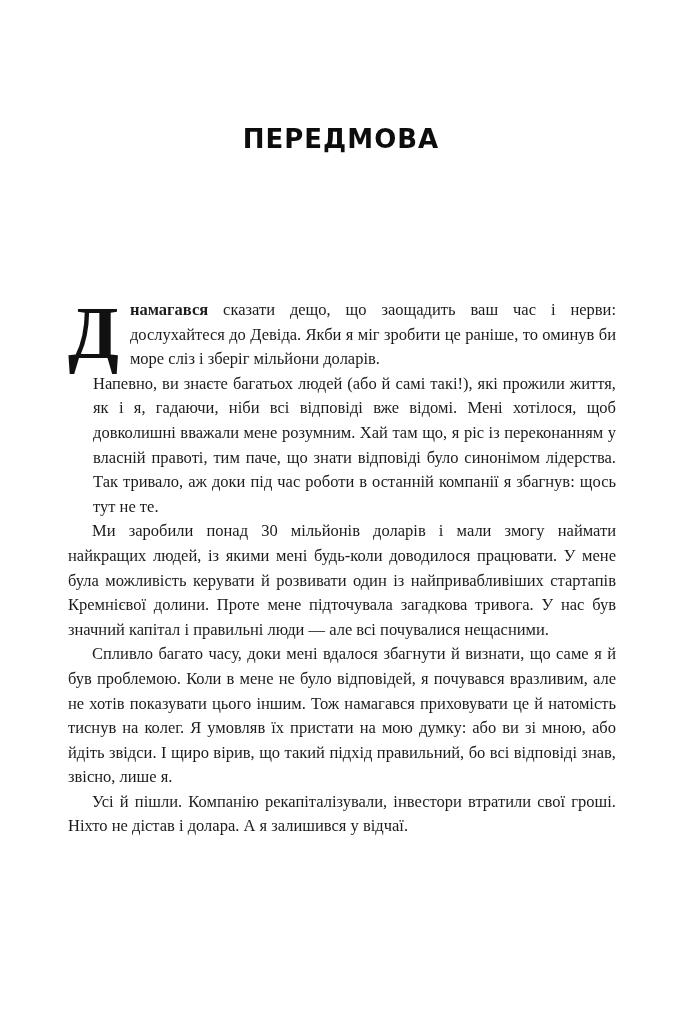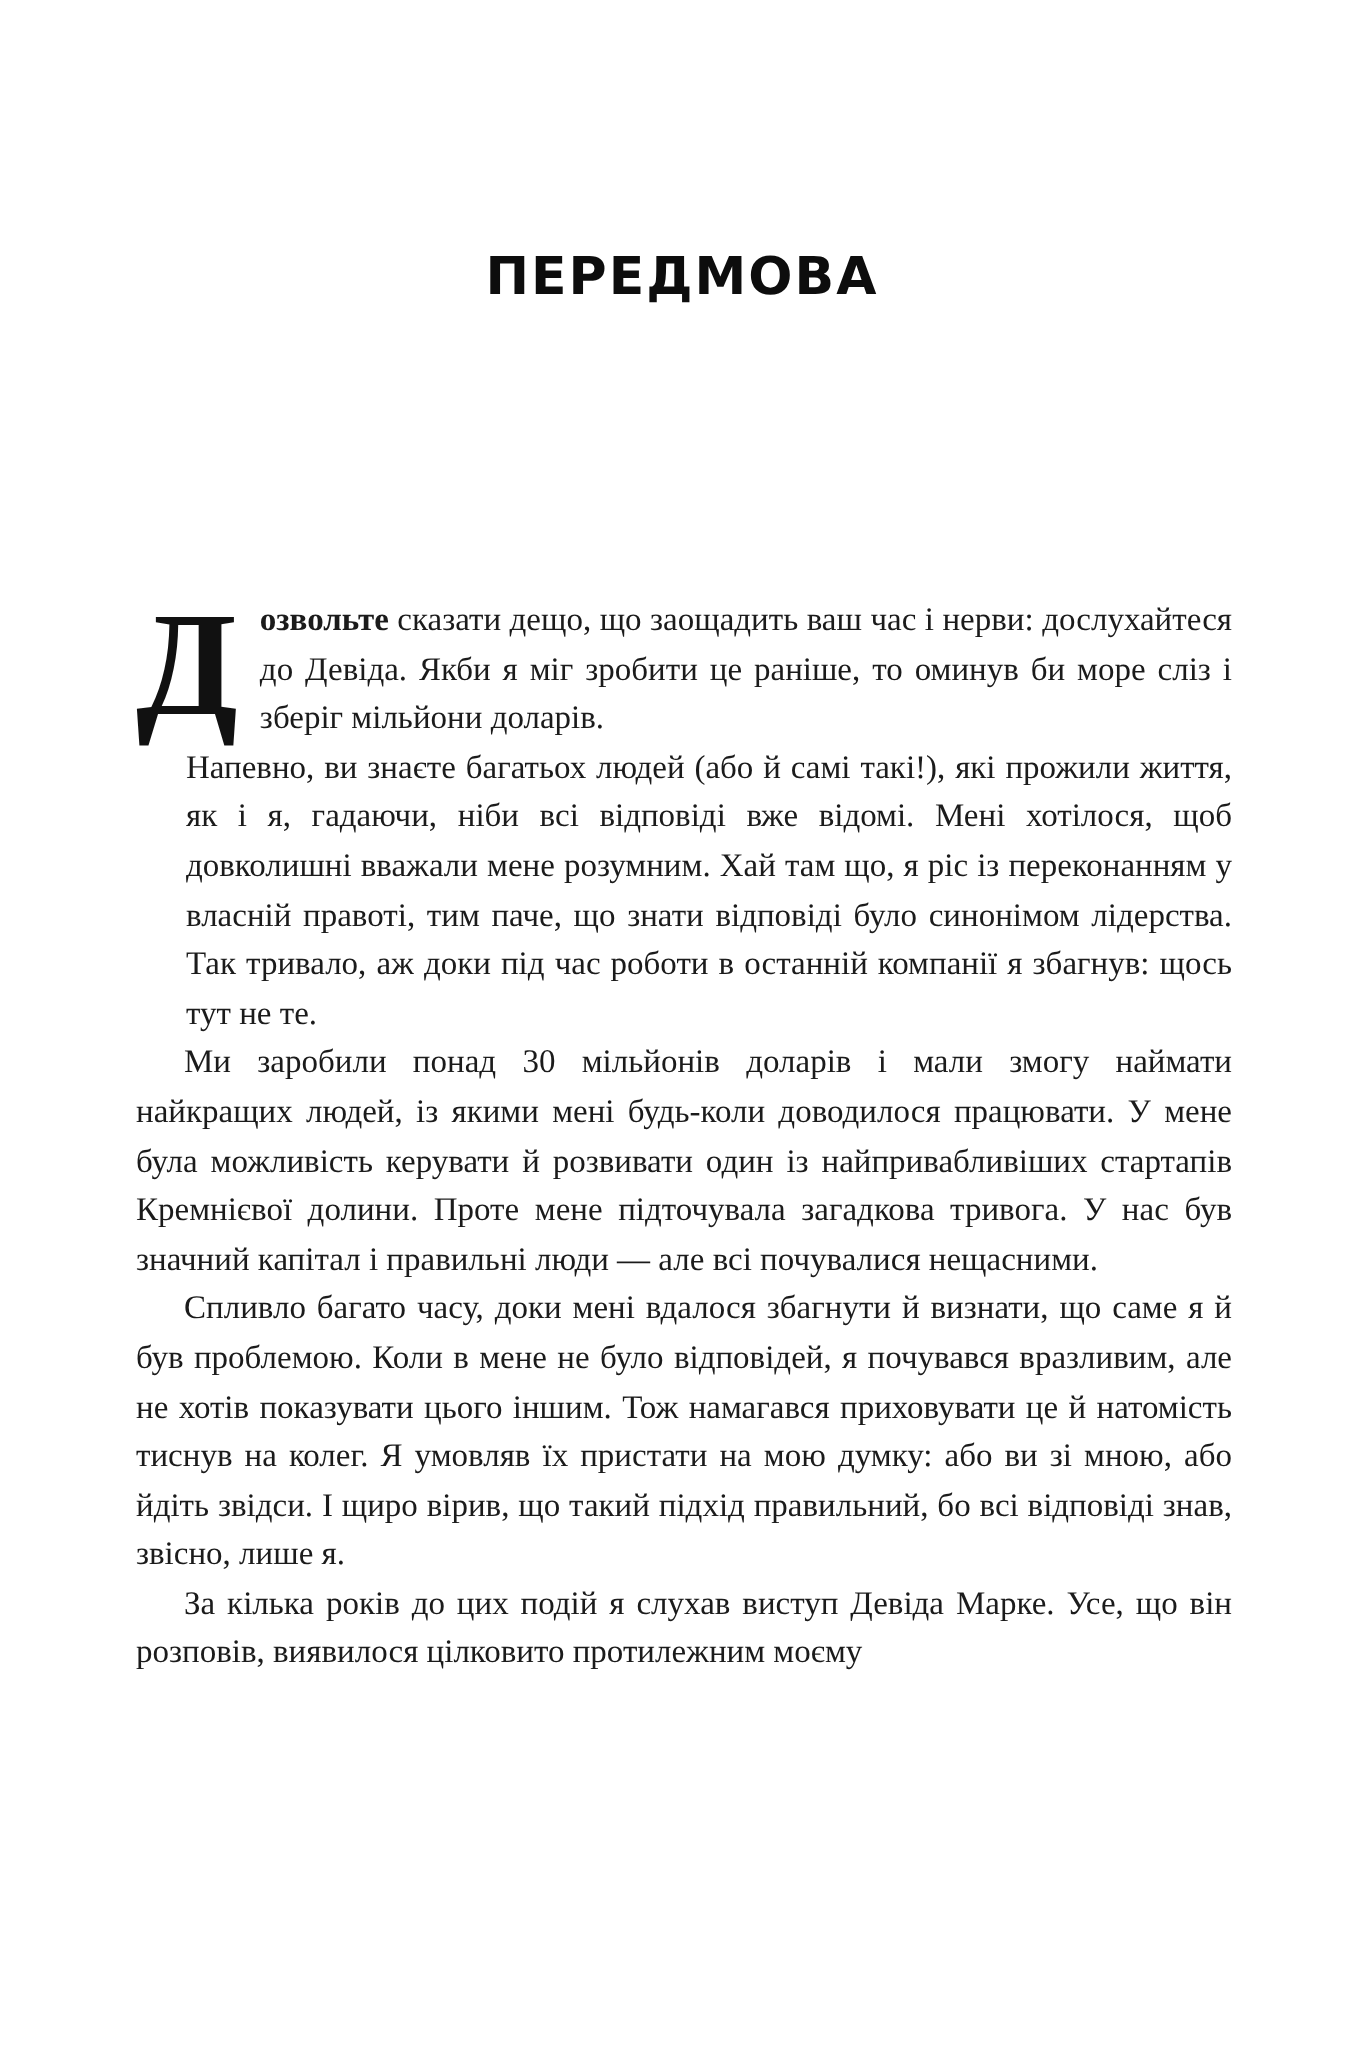--- a/index.html
+++ b/index.html
@@ -74,28 +74,28 @@
 </style>
 </head>
 <body>
 
 <div class="page">
 
   <h1 class="title">ПЕРЕДМОВА</h1>
 
   <div class="body-text">
 
-    <p class="p-dropcap"><span class="dropcap">Д</span><span class="lead">озвольте</span><span> сказати дещо, що заощадить ваш час і нерви: дослухайтеся до Девіда. Якби я міг зробити це раніше, то оминув би море сліз і зберіг мільйони доларів.</span></p>
+    <p class="p-dropcap"><span class="dropcap">Д</span><span class="lead">намагався</span><span> сказати дещо, що заощадить ваш час і нерви: дослухайтеся до Девіда. Якби я міг зробити це раніше, то оминув би море сліз і зберіг мільйони доларів.</span></p>
 
     <p class="noindent">Напевно, ви знаєте багатьох людей (або й самі такі!), які прожили життя, як і я, гадаючи, ніби всі відповіді вже відомі. Мені хотілося, щоб довколишні вважали мене розумним. Хай там що, я ріс із переконанням у власній правоті, тим паче, що знати відповіді було синонімом лідерства. Так тривало, аж доки під час роботи в останній компанії я збагнув: щось тут не те.</p>
 
     <p class="indent">Ми заробили понад 30 мільйонів доларів і мали змогу наймати найкращих людей, із якими мені будь-коли доводилося працювати. У мене була можливість керувати й розвивати один із найпривабливіших стартапів Кремнієвої долини. Проте мене підточувала загадкова тривога. У нас був значний капітал і правильні люди — але всі почувалися нещасними.</p>
 
     <p class="indent">Спливло багато часу, доки мені вдалося збагнути й визнати, що саме я й був проблемою. Коли в мене не було відповідей, я почувався вразливим, але не хотів показувати цього іншим. Тож намагався приховувати це й натомість тиснув на колег. Я умовляв їх пристати на мою думку: або ви зі мною, або йдіть звідси. І щиро вірив, що такий підхід правильний, бо всі відповіді знав, звісно, лише я.</p>
 
+    <p class="indent">Усі й пішли. Компанію рекапіталізували, інвестори втратили свої гроші. Ніхто не дістав і долара. А я залишився у відчаї.</p>
 
-    <p class="indent">За кілька років до цих подій я слухав виступ Девіда Марке. Усе, що він розповів, виявилося цілковито протилежним моєму</p>
 
   </div>
 
   <div class="page-number">9</div>
 
 </div>
 
 </body></html>

